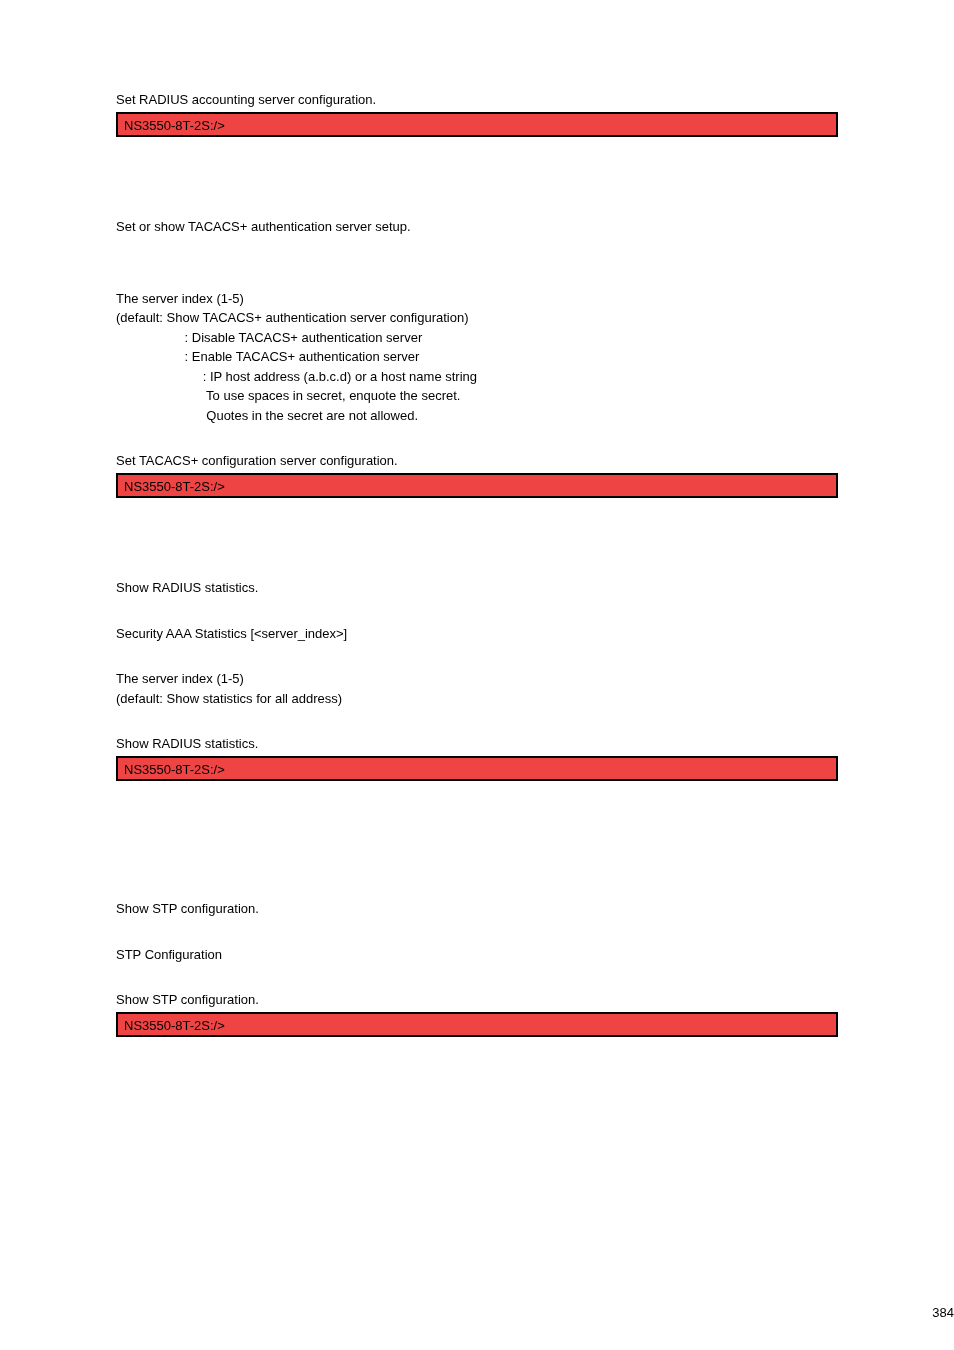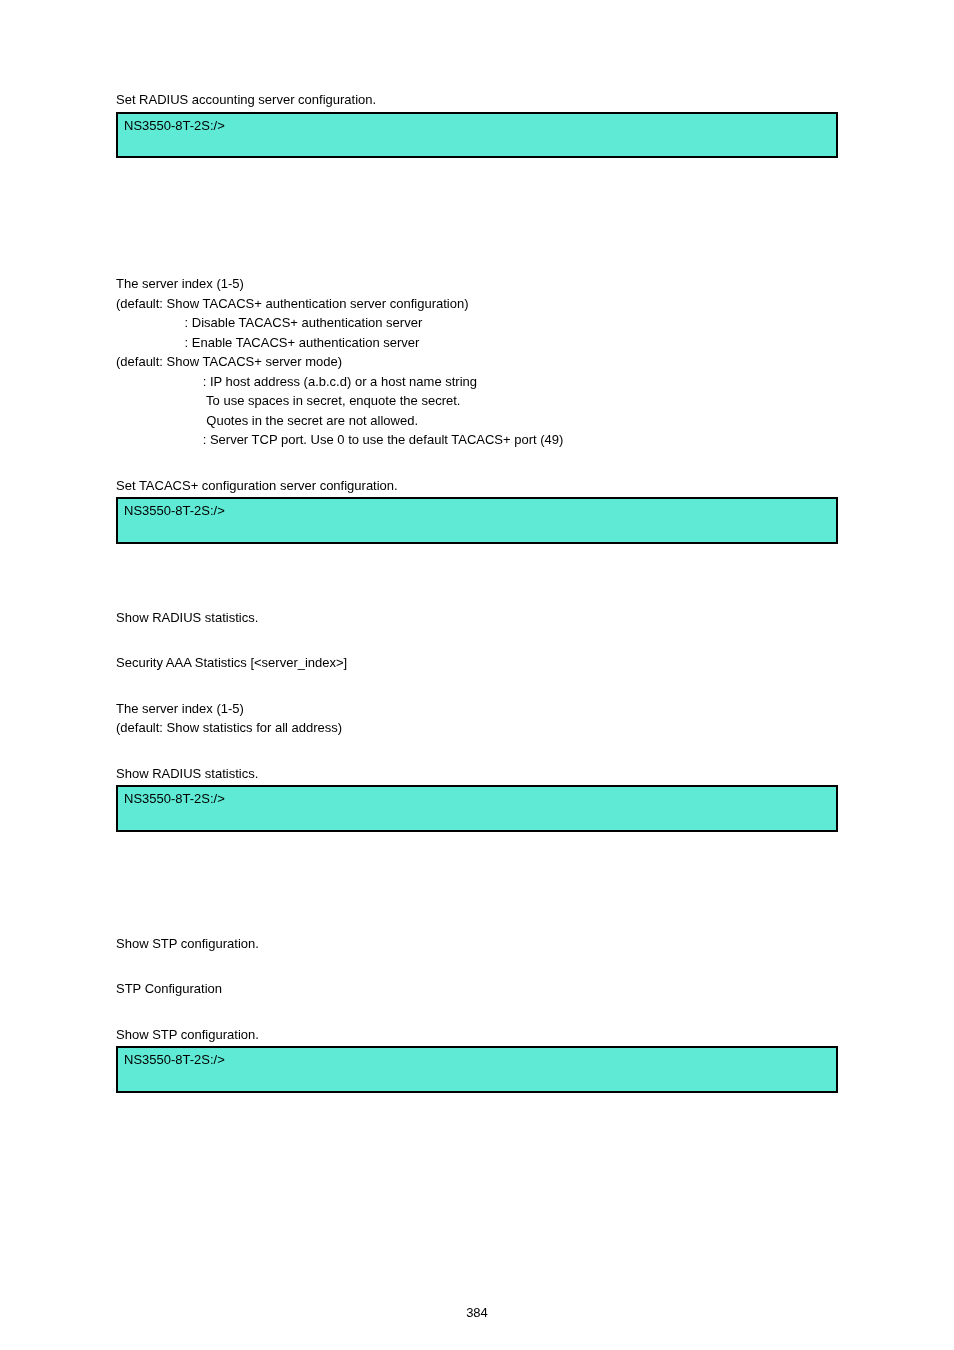--- a/index.html
+++ b/index.html
@@ -20,61 +20,60 @@
       font-size: 13px;
       line-height: 1.5;
       white-space: pre;
     }
     .spacer-md { height: 14px; }
     .spacer-lg { height: 26px; }
     .spacer-sec { height: 64px; }
     .spacer-big { height: 88px; }
     .code-box {
       border: 2px solid #000000;
-      background: #5eead4;
-      padding: 2px 6px 21px 6px;
+      background: #ef4444;
+      padding: 2px 6px 0 6px;
       margin-top: 2px;
-      margin-bottom: 0;
+      margin-bottom: 16px;
     }
     .code-box .line {
       font-size: 13px;
     }
     .page-num {
       position: absolute;
       bottom: 30px;
       left: 0;
       width: 100%;
-      text-align: center;
+      text-align: right;
       font-size: 13px;
     }
     
   </style>
 </head>
 <body>
 
 <div class="page">
 
   <div class="line">Set RADIUS accounting server configuration.</div>
   <div class="code-box">
     <div class="line">NS3550-8T-2S:/&gt;</div>
   </div>
 
   <div class="spacer-sec"></div>
 
+  <div class="line">Set or show TACACS+ authentication server setup.</div>
   <div class="spacer-lg"></div>
   <div class="spacer-lg"></div>
   <div class="line">The server index (1-5)</div>
   <div class="line">(default: Show TACACS+ authentication server configuration)</div>
   <div class="line">                   : Disable TACACS+ authentication server</div>
   <div class="line">                   : Enable TACACS+ authentication server</div>
-  <div class="line">(default: Show TACACS+ server mode)</div>
   <div class="line">                        : IP host address (a.b.c.d) or a host name string</div>
   <div class="line">                         To use spaces in secret, enquote the secret.</div>
   <div class="line">                         Quotes in the secret are not allowed.</div>
-  <div class="line">                        : Server TCP port. Use 0 to use the default TACACS+ port (49)</div>
   <div class="spacer-lg"></div>
   <div class="line">Set TACACS+ configuration server configuration.</div>
   <div class="code-box">
     <div class="line">NS3550-8T-2S:/&gt;</div>
   </div>
 
   <div class="spacer-sec"></div>
 
   <div class="line">Show RADIUS statistics.</div>
   <div class="spacer-lg"></div>

